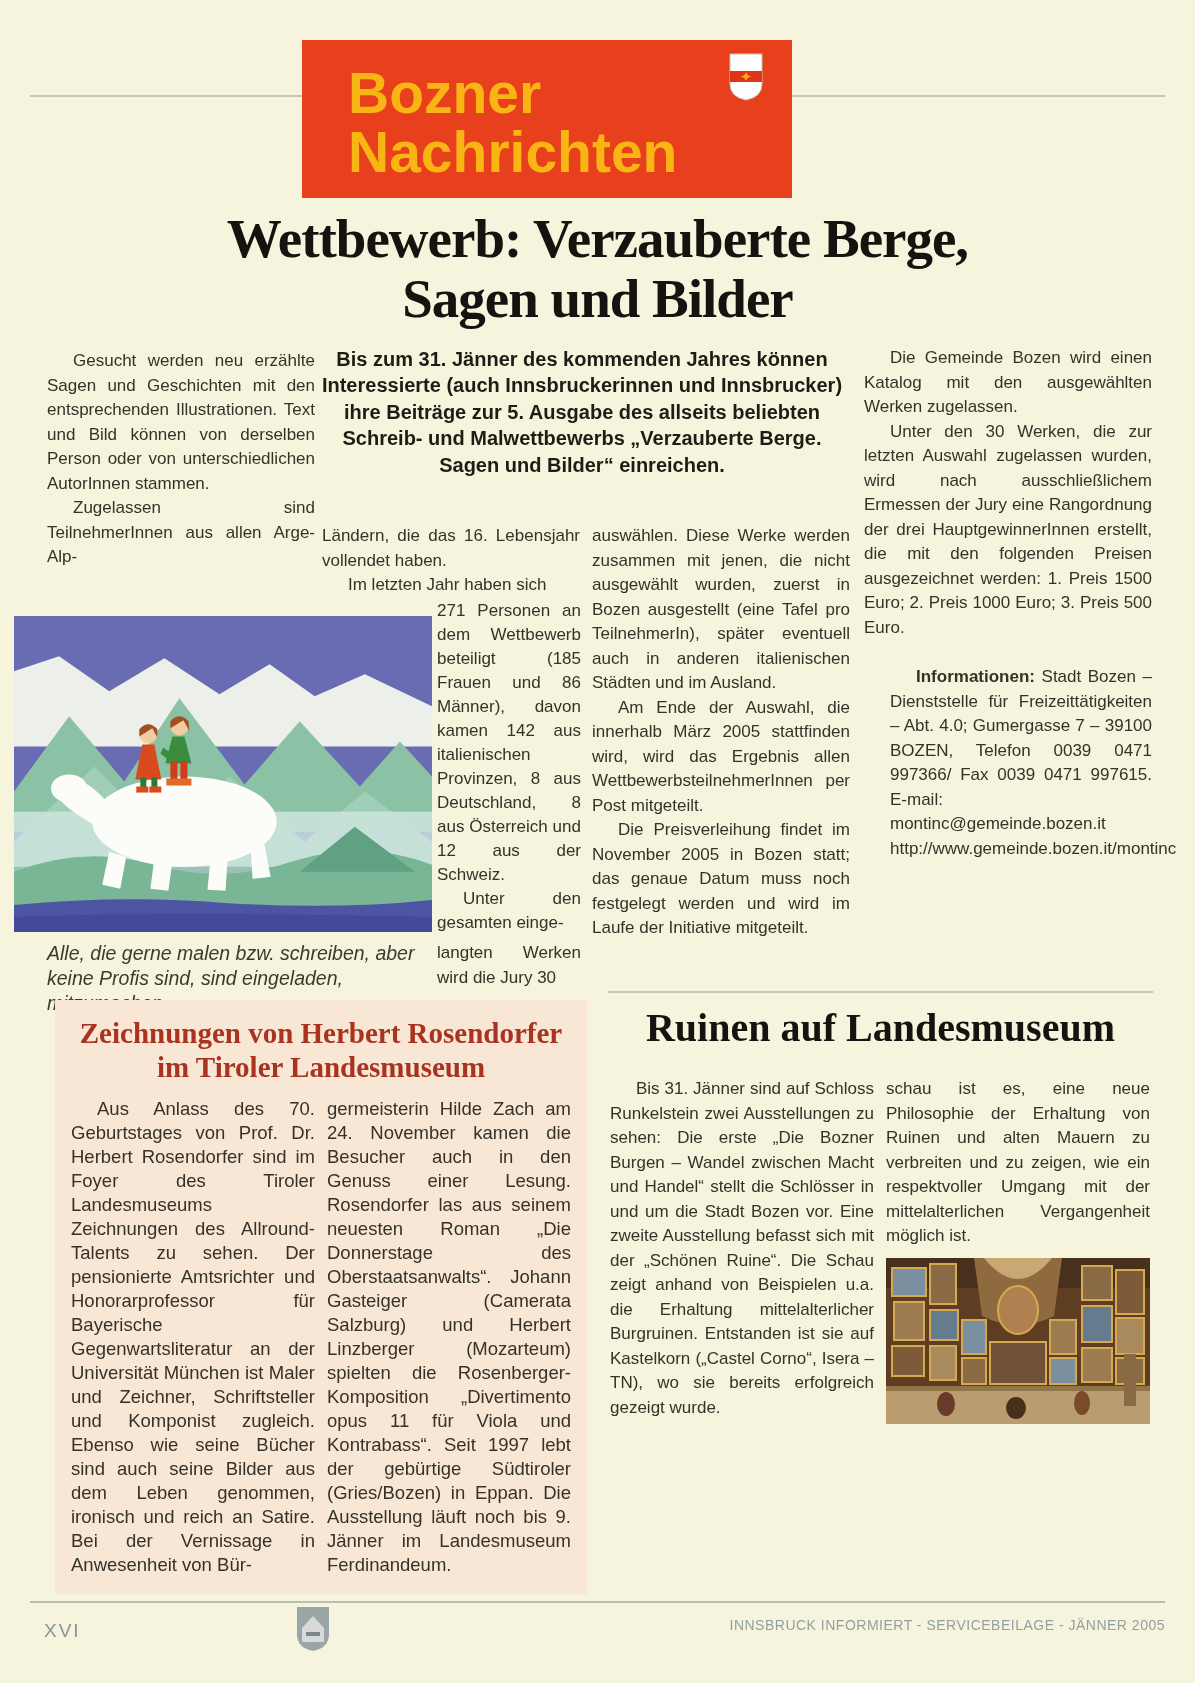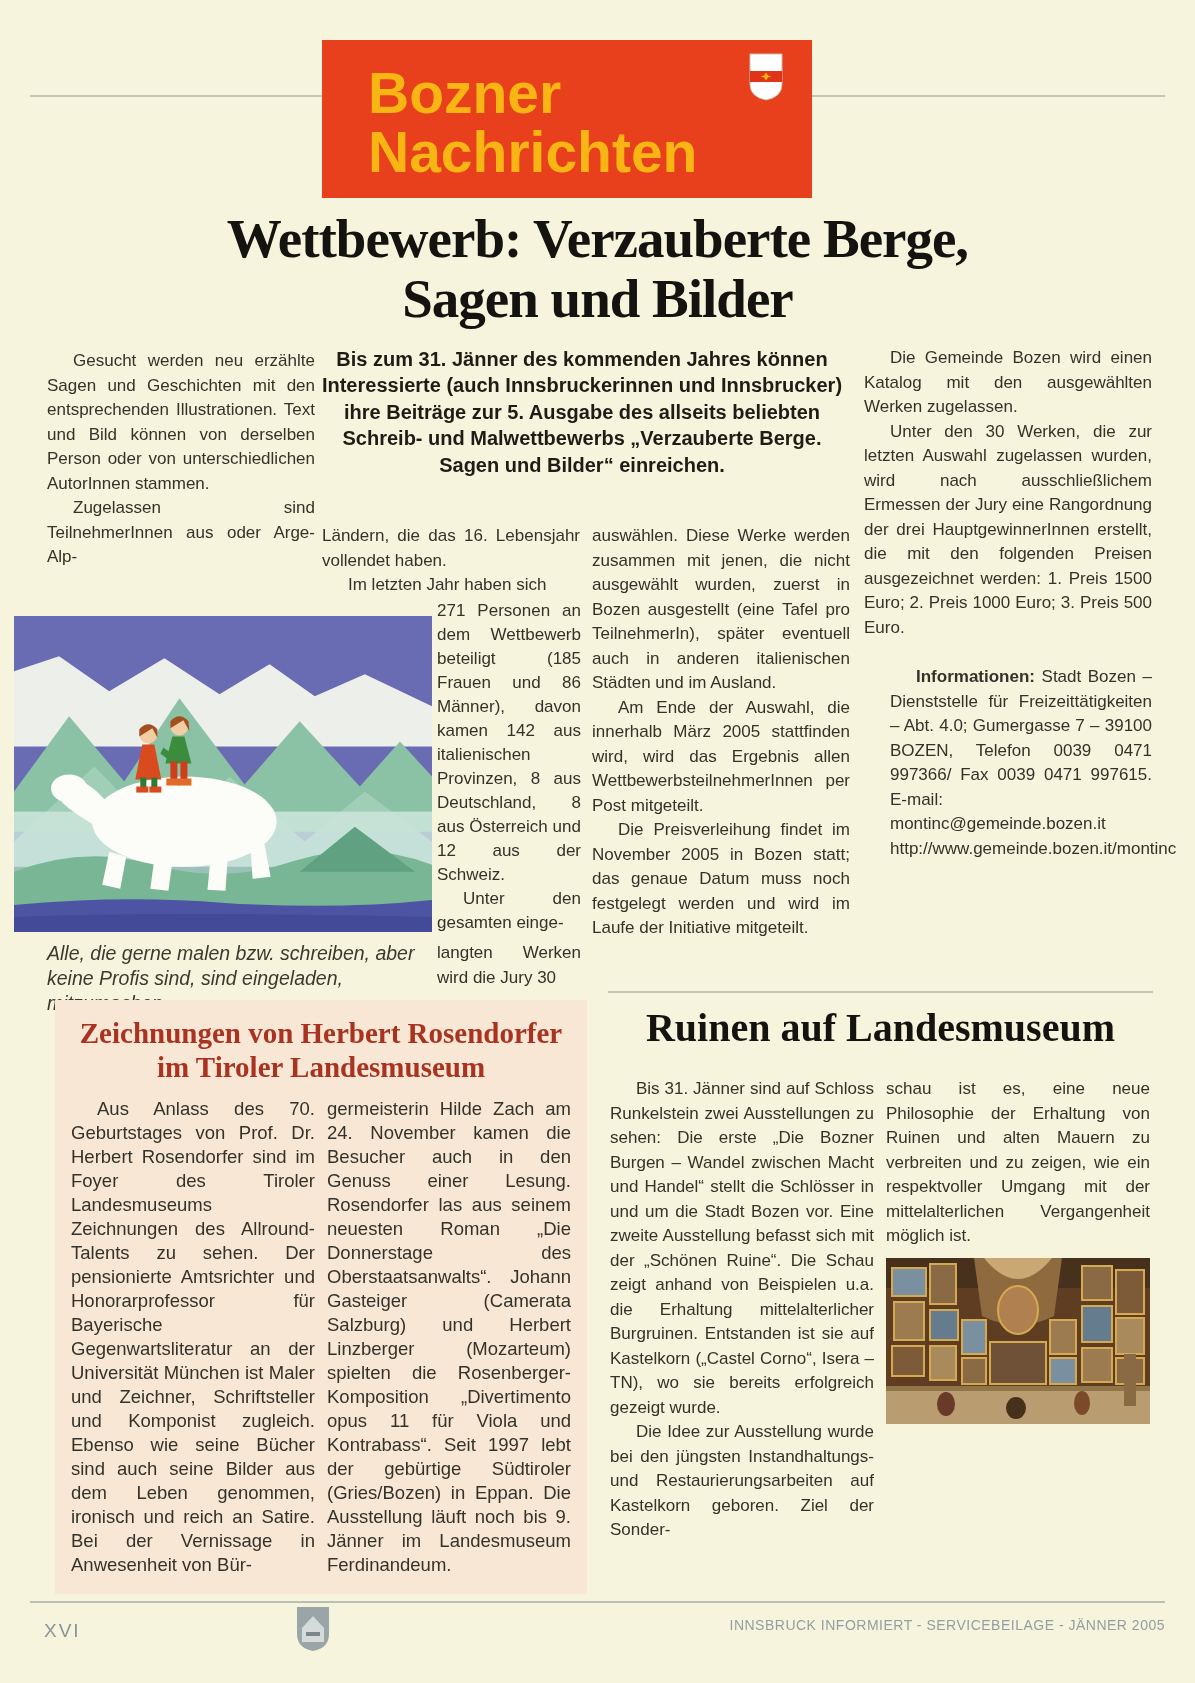--- a/index.html
+++ b/index.html
@@ -7,21 +7,21 @@
   #page {
     position: relative; width: 1195px; height: 1683px; margin: 0 auto;
     background: #f6f4dc; overflow: hidden;
     font-family: "Liberation Sans", sans-serif; color:#35322a;
   }
   .abs { position:absolute; }
   p { margin:0; }
   .rule { background:#c6c6b6; height:2px; }
 
   
-  #masthead { left:322px; top:40px; width:490px; height:158px; background:#e8401c; padding:24px 0 0 46px; }
+  #masthead { left:302px; top:40px; width:490px; height:158px; background:#e8401c; padding:24px 0 0 46px; }
   .mast-line { font-size:57px; font-weight:bold; color:#f9b513; line-height:59px; letter-spacing:0px; }
   #mast-shield { position:absolute; left:426px; top:13px; width:36px; height:48px; }
 
   
   #headline { left:0; top:209px; width:1195px; text-align:center;
     font-family:"Liberation Serif", serif; font-weight:bold; font-size:55px; line-height:60px; color:#15130f; letter-spacing:-1px; }
 
   
   .btxt { font-size:17px; line-height:24.5px; text-align:justify; color:#35322a; }
   .ind { text-indent:26px; }
@@ -76,21 +76,21 @@
     </svg>
   </div>
 
   <div class="abs" id="headline">
     <div>Wettbewerb: Verzauberte Berge,</div>
     <div>Sagen und Bilder</div>
   </div>
 
   <div class="abs btxt" id="col1">
     <p class="ind">Gesucht werden neu erzählte Sagen und Geschichten mit den entsprechenden Illustrationen. Text und Bild können von derselben Person oder von unterschiedlichen AutorInnen stammen.</p>
-    <p class="ind">Zugelassen sind TeilnehmerInnen aus oder Arge-Alp-</p>
+    <p class="ind">Zugelassen sind TeilnehmerInnen aus allen Arge-Alp-</p>
   </div>
 
   <div class="abs" id="lead">Bis zum 31. Jänner des kommenden Jahres können Interessierte (auch Innsbruckerinnen und Innsbrucker) ihre Beiträge zur 5. Ausgabe des allseits beliebten Schreib- und Malwettbewerbs „Verzauberte Berge. Sagen und Bilder“ einreichen.</div>
 
   <div class="abs btxt" id="col2a">
     <p>Ländern, die das 16. Lebensjahr vollendet haben.</p>
     <p class="ind">Im letzten Jahr haben sich</p>
   </div>
 
   <div class="abs btxt" id="col2b">
@@ -167,21 +167,20 @@
       <p class="mcol ind">Aus Anlass des 70. Geburtstages von Prof. Dr. Herbert Rosendorfer sind im Foyer des Tiroler Landesmuseums Zeichnungen des Allround-Talents zu sehen. Der pensionierte Amtsrichter und Honorarprofessor für Bayerische Gegenwartsliteratur an der Universität München ist Maler und Zeichner, Schriftsteller und Komponist zugleich. Ebenso wie seine Bücher sind auch seine Bilder aus dem Leben genommen, ironisch und reich an Satire. Bei der Vernissage in Anwesenheit von Bür-</p>
       <p class="mcol">germeisterin Hilde Zach am 24. November kamen die Besucher auch in den Genuss einer Lesung. Rosendorfer las aus seinem neuesten Roman „Die Donnerstage des Oberstaatsanwalts“. Johann Gasteiger (Camerata Salzburg) und Herbert Linzberger (Mozarteum) spielten die Rosenberger-Komposition „Divertimento opus 11 für Viola und Kontrabass“. Seit 1997 lebt der gebürtige Südtiroler (Gries/Bozen) in Eppan. Die Ausstellung läuft noch bis 9. Jänner im Landesmuseum Ferdinandeum.</p>
     </div>
   </div>
 
   <div class="abs rule" id="runk-rule"></div>
   <div class="abs" id="runk-title">Ruinen auf Landesmuseum</div>
 
   <div class="abs btxt" id="runk-col1">
     <p class="ind">Bis 31. Jänner sind auf Schloss Runkelstein zwei Ausstellungen zu sehen: Die erste „Die Bozner Burgen – Wandel zwischen Macht und Handel“ stellt die Schlösser in und um die Stadt Bozen vor. Eine zweite Ausstellung befasst sich mit der „Schönen Ruine“. Die Schau zeigt anhand von Beispielen u.a. die Erhaltung mittelalterlicher Burgruinen. Entstanden ist sie auf Kastelkorn („Castel Corno“, Isera – TN), wo sie bereits erfolgreich gezeigt wurde.</p>
-    <p class="ind">Die Idee zur Ausstellung wurde bei den jüngsten Instandhaltungs- und Restaurierungsarbeiten auf Kastelkorn geboren. Ziel der Sonder-</p>
   </div>
 
   <div class="abs btxt" id="runk-col2">
     <p>schau ist es, eine neue Philosophie der Erhaltung von Ruinen und alten Mauern zu verbreiten und zu zeigen, wie ein respektvoller Umgang mit der mittelalterlichen Vergangenheit möglich ist.</p>
   </div>
 
   <div class="abs" id="painting2">
     <svg viewBox="0 0 264 166" width="100%" height="100%" preserveAspectRatio="none">
       <rect width="264" height="166" fill="#5e3d22"></rect>
       <rect width="264" height="30" fill="#47301c"></rect>

